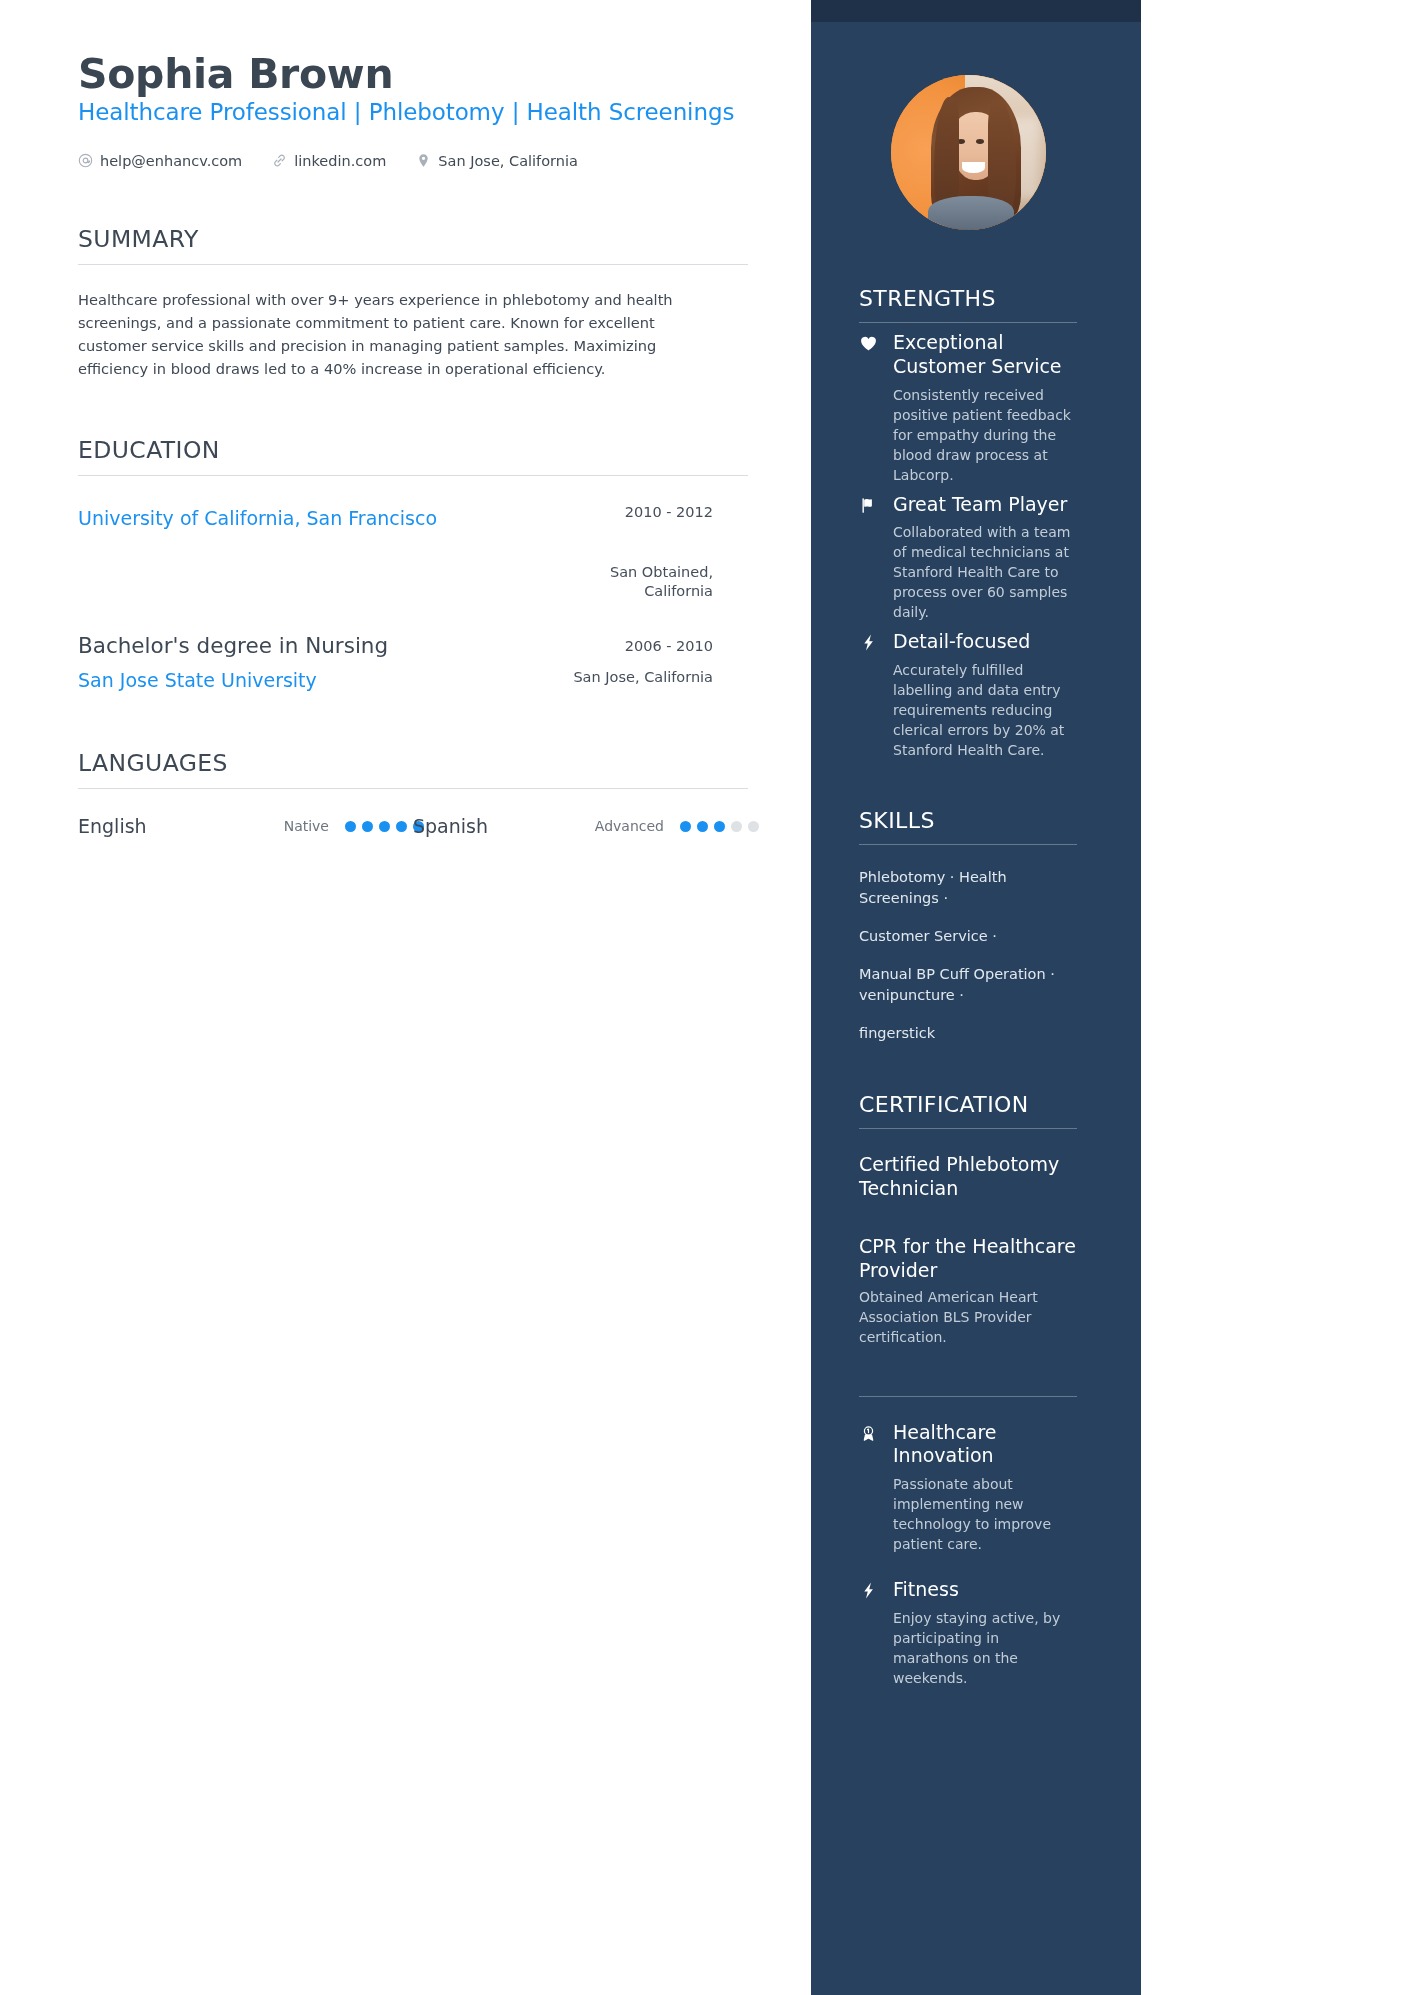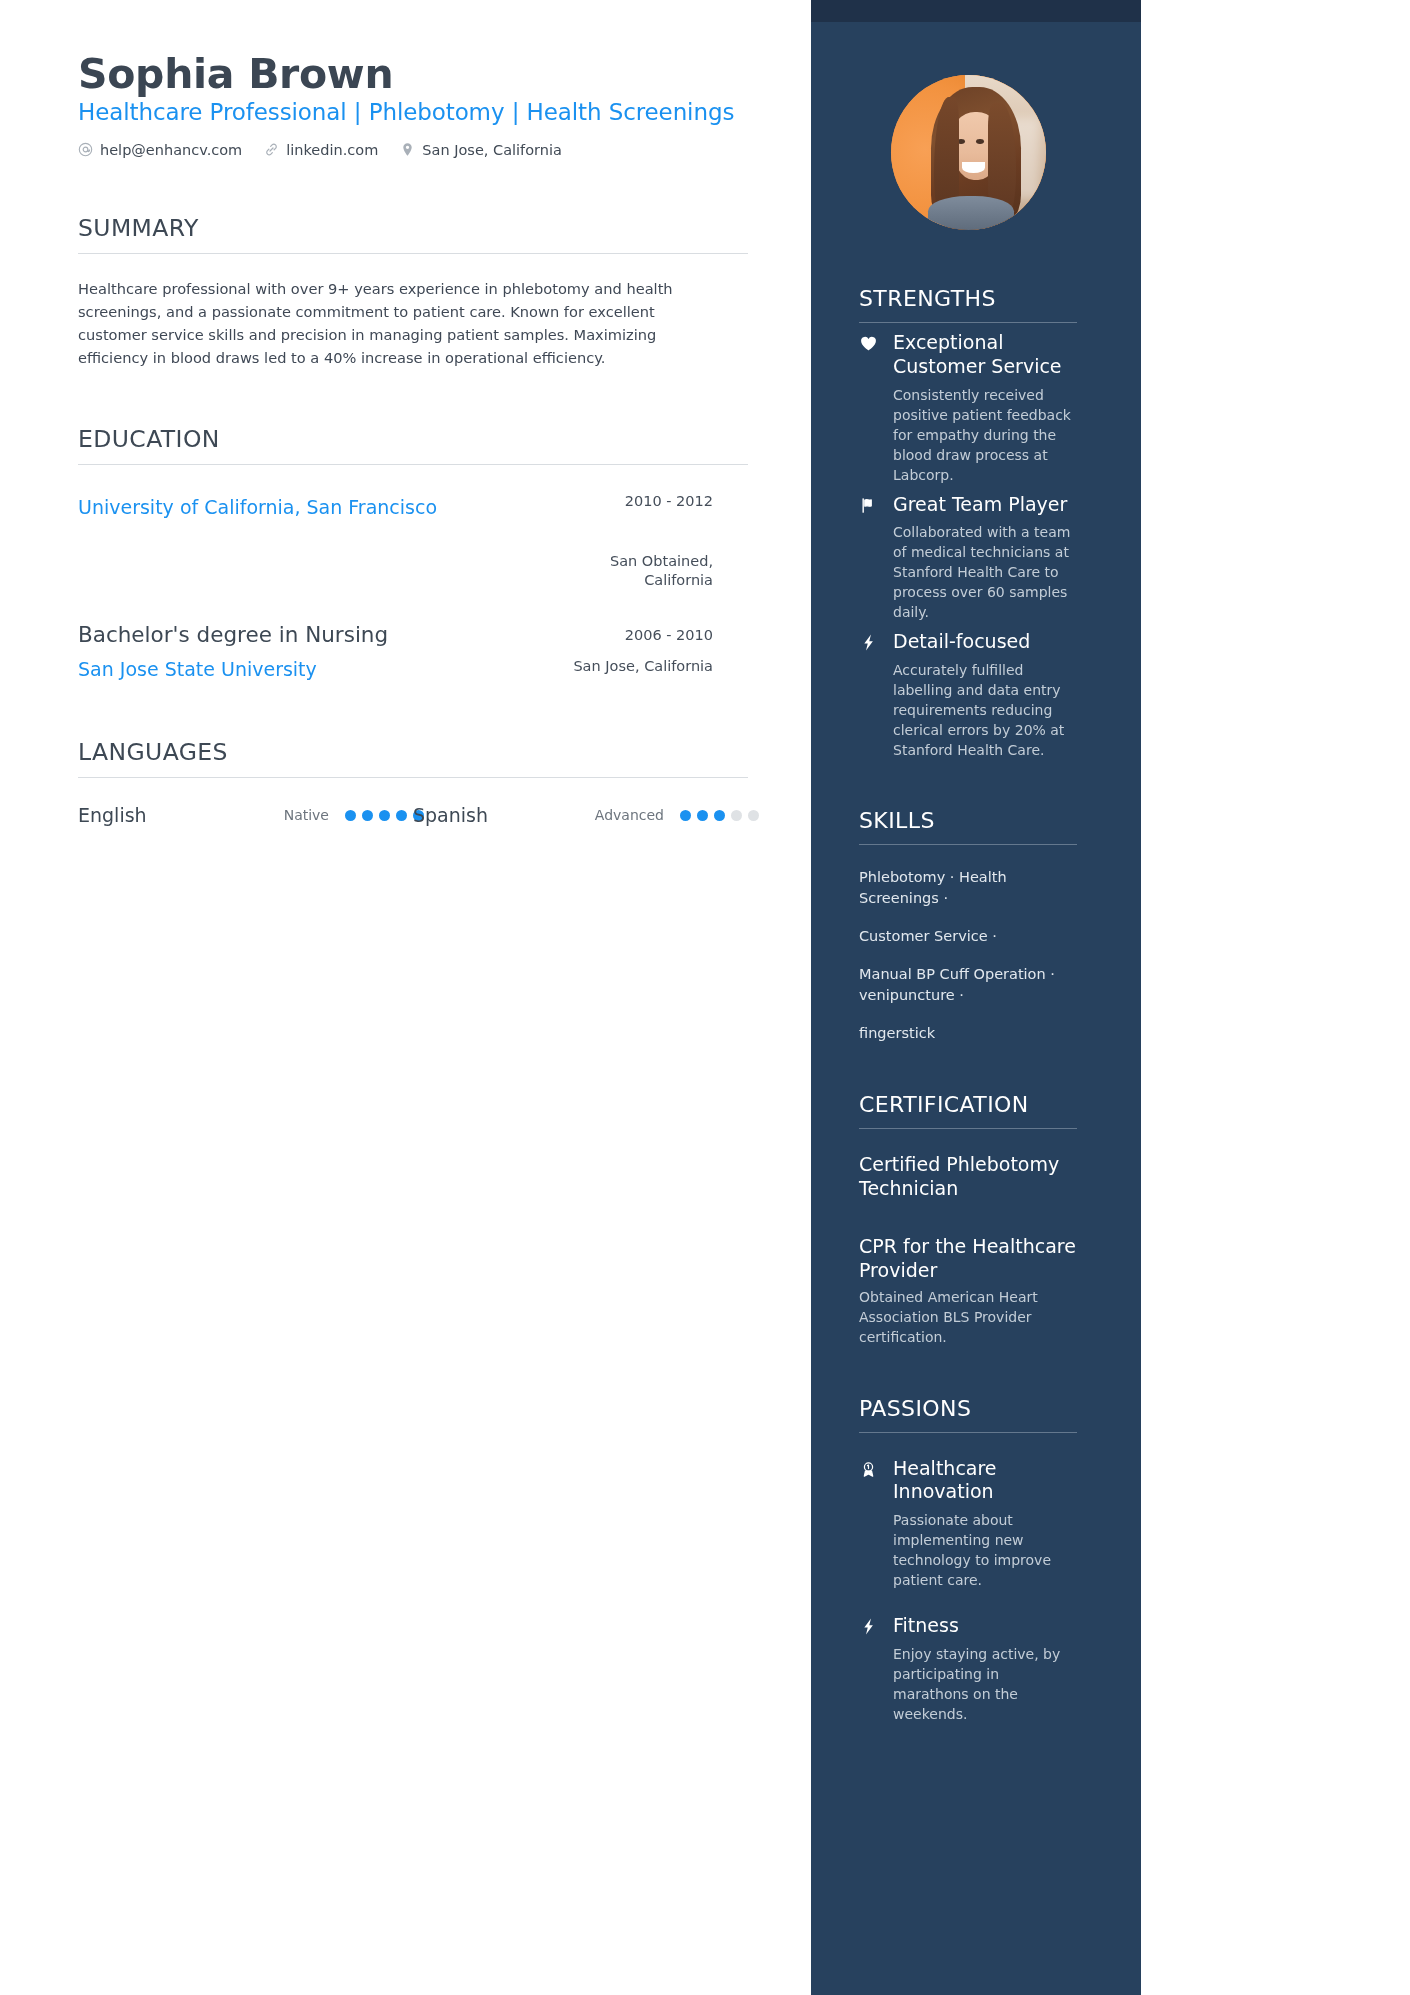--- a/index.html
+++ b/index.html
@@ -33,24 +33,24 @@
     font-family: "DejaVu Sans", sans-serif;
   }
   .headline {
     margin-top: 1px;
     font-size: 23px;
     color: #1a91f0;
     font-weight: 400;
     letter-spacing: -0.1px;
   }
   .contact-row {
-    margin-top: 17px;
+    margin-top: 28px;
     display: flex;
     align-items: center;
-    gap: 22px;
+    gap: 30px;
     font-size: 14.5px;
     color: #414a55;
   }
   .contact-item { display: flex; align-items: center; gap: 7px; }
   .contact-item .ci-ico {
     display: inline-flex;
     width: 15px; height: 15px;
     align-items: center; justify-content: center;
     color: #a9b0b8;
     flex: 0 0 auto;
@@ -488,21 +488,20 @@
         <div class="cert-title">Certified Phlebotomy Technician</div>
       </div>
 
       <div class="cert-item">
         <div class="cert-title">CPR for the Healthcare Provider</div>
         <div class="cert-desc">Obtained American Heart Association BLS Provider certification.</div>
       </div>
     </div>
 
     <div class="side-sec">
-      <div class="side-title">PASSIONS</div>
       <div class="side-rule"></div>
 
       <div class="passion-item">
         <div class="p-ico">
           <svg width="19" height="19" viewBox="0 0 20 20" fill="none" stroke="currentColor" stroke-width="1.3">
             <circle cx="10" cy="7.4" r="4.3"></circle>
             <path d="M10 5.6v3.4M9 5.9l1-.6" stroke-linecap="round"></path>
             <path d="M6.9 11.2 5.6 17l4.4-2.2L14.4 17l-1.3-5.8" fill="currentColor" stroke="currentColor" stroke-linejoin="round"></path>
           </svg>
         </div>

